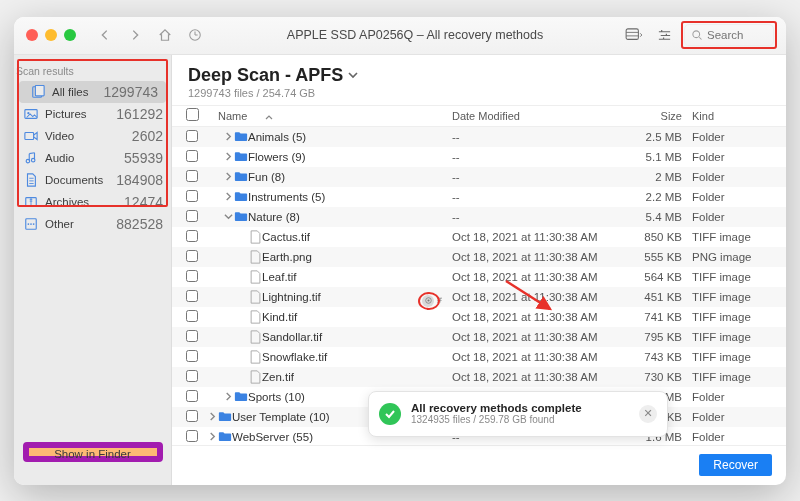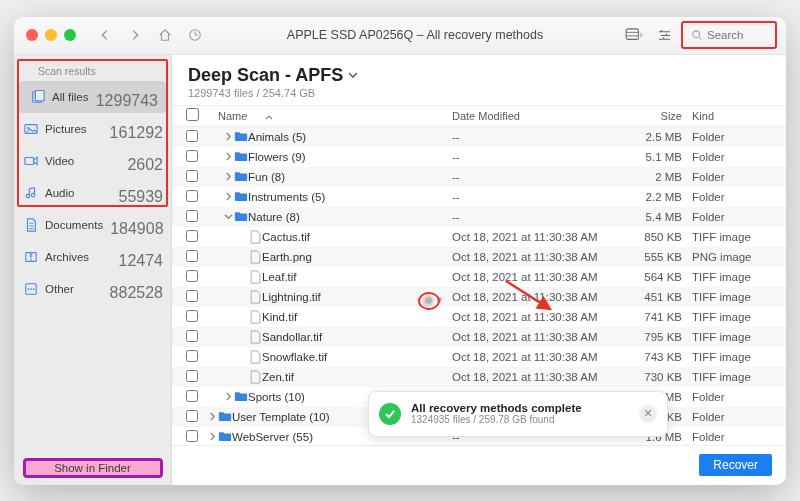--- a/index.html
+++ b/index.html
@@ -15,29 +15,29 @@
 .nav-btn svg { width: 14px; height: 14px; }
 .title-center { flex: 1; text-align: center; font-size: 12.5px; color: #4a4a4a; }
 .title-right { display: flex; align-items: center; gap: 10px; }
 .tb-icon { width: 20px; height: 18px; color: #6a6a6a; display: flex; align-items: center; justify-content: center; cursor: pointer; }
 .search-wrap { width: 90px; height: 22px; border: 1px solid #eee; border-radius: 5px; display: flex; align-items: center; padding: 0 6px; gap: 4px; position:relative; }
 .search-wrap svg { width: 12px; height: 12px; color: #a0a0a0; }
 .search-wrap input { border: none; outline: none; width: 60px; font-size: 11.5px; color: #888; background: transparent; }
 .annot-search { position:absolute; top:-4px; left:-4px; right:-4px; bottom:-4px; border:2px solid #e7312a; border-radius:3px; pointer-events:none;}
 .body { flex: 1; display: flex; overflow: hidden; }
 .sidebar { width: 158px; background: #ebebeb; border-right: 1px solid #ddd; display: flex; flex-direction: column; position:relative; }
-.sb-header { font-size: 10.5px; color: #8a8a8a; padding: 10px 24px 4px; }
+.sb-header { font-size: 10.5px; color: #8a8a8a; padding: 10px 2px 4px; }
 .sb-item { display: flex; align-items: center; padding: 3px 8px 3px 10px; font-size: 11.5px; color: #3c3c3c; cursor: pointer; gap: 7px; }
 .sb-item.selected { background: rgba(0,0,0,0.10); border-radius: 4px; margin: 0 5px; padding-left: 12px; }
 .sb-item .icon { width: 14px; height: 14px; color: #4e8ae0; display:flex; align-items:center; }
 .sb-item .label { flex: 1; }
-.sb-item .count { font-size: 16px; color: #707070; margin-top: 8px; }
+.sb-item .count { font-size: 14px; color: #707070; }
 .sb-annot { position:absolute; top:4px; left:3px; right:3px; height:148px; border:2px solid #e7312a; border-radius:2px; pointer-events:none;}
 .sb-footer { margin-top: auto; padding: 7px 0; }
-.show-finder { width: 140px; margin: 0 auto; display:block; height: 20px; background: #f9a8d4; border: 3px solid #a21caf; border-radius: 4px; font-size: 11.5px; color: #3a3a3a; cursor: pointer; }
+.show-finder { width: 140px; margin: 16px auto; display:block; height: 20px; background: #fdba74; border: 6px solid #a21caf; border-radius: 4px; font-size: 11.5px; color: #3a3a3a; cursor: pointer; }
 .main { flex: 1; display: flex; flex-direction: column; position: relative; }
 .main-head { padding: 10px 16px 6px; }
 .main-title { font-size: 18px; font-weight: 700; color: #222; display: flex; align-items: center; gap: 4px; }
 .main-title svg { width: 12px; height: 12px; color: #666; }
 .main-sub { font-size: 11px; color: #8a8a8a; margin-top: 1px; }
 .cols { display: flex; align-items: center; height: 22px; border-top: 1px solid #eee; border-bottom: 1px solid #eee; font-size: 11px; color: #5a5a5a; padding: 0 14px; }
 .col-chk { width: 22px; }
 .col-name { flex: 1; padding-left: 10px; display:flex; align-items:flex-end; gap:18px;}
 .col-date { width: 170px; }
 .col-size { width: 70px; text-align: right; padding-right: 10px; }

